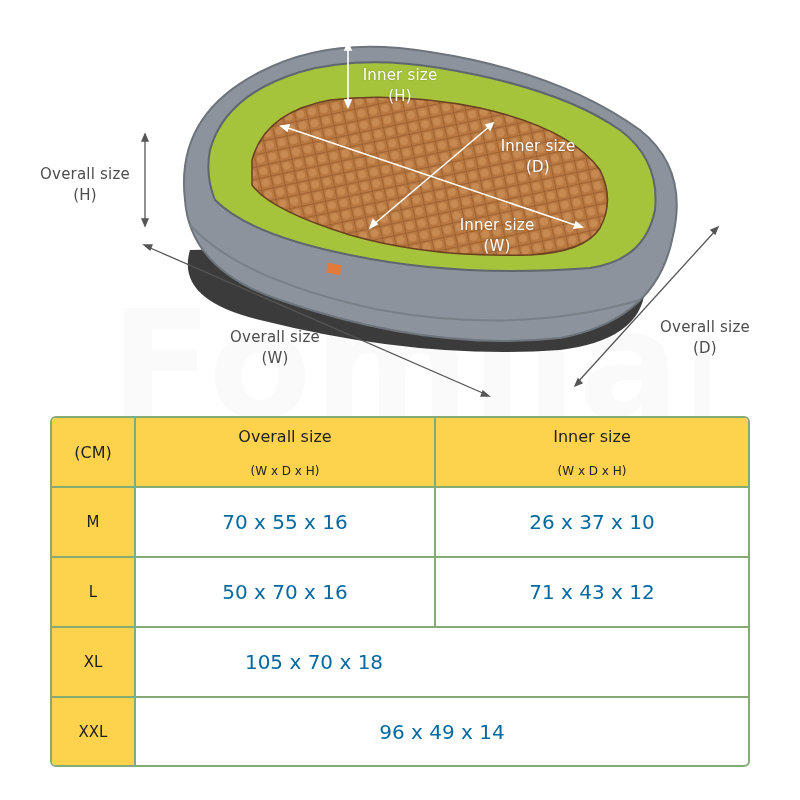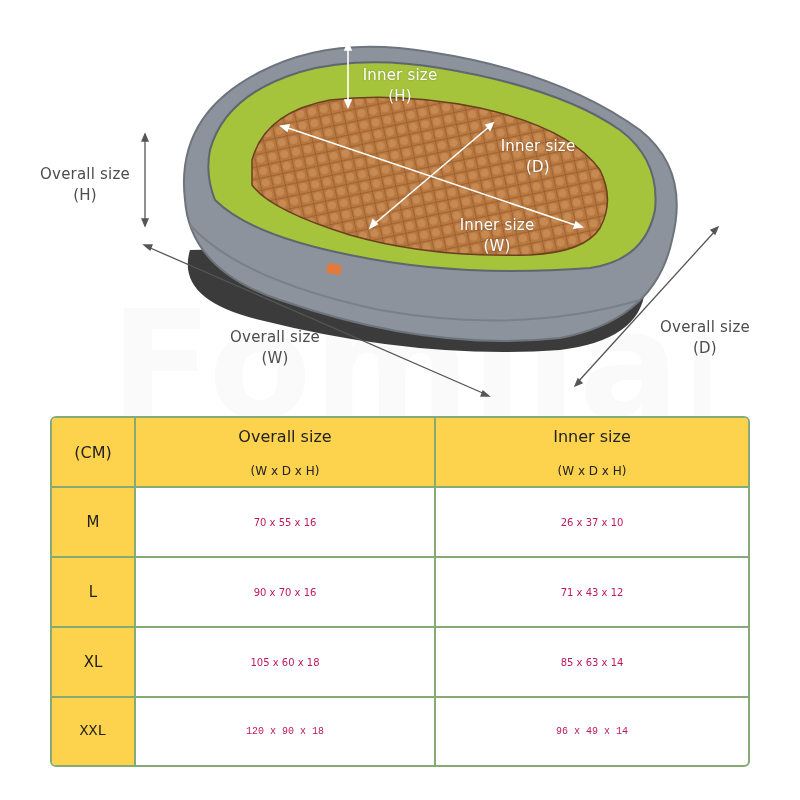--- a/index.html
+++ b/index.html
@@ -35,21 +35,21 @@
     height: 100%; border-right: 2px solid #86aa74;
   }
   .cell:last-child { border-right: none; }
   .c0 { width: 84px; background: #fdd34e; }
   .c1 { width: 300px; }
   .c2 { flex: 1; }
   .header .cell { background: #fdd34e; }
   .header-main { font-size: 16px; color: #222222; font-weight: 500; }
   .header-sub { font-size: 12px; color: #222222; margin-top: 18px; }
   .size-code { font-size: 15px; color: #1e1e1e; font-weight: 500; }
-  .dim-value { font-size: 10px; color: #be185d; }
+  .dim-value { font-size: 20px; color: #0369a1; }
 </style>
 </head>
 <body>
 
 <div class="stage">
 
   <div class="watermark">Fomiland</div>
 
   <div class="product">
     <svg width="800" height="410" viewBox="0 0 800 410">
@@ -148,44 +148,38 @@
       <div class="cell c2">
           <span class="dim-value">26 x 37 x 10</span>
         </div>
     </div>
 
     <div class="row" style="top:140px; height:70px;">
       <div class="cell c0">
           <span class="size-code">L</span>
         </div>
       <div class="cell c1">
-          <span class="dim-value">90 x 70 x 16</span>
+          <span class="dim-value">50 x 70 x 16</span>
         </div>
       <div class="cell c2">
           <span class="dim-value">71 x 43 x 12</span>
         </div>
     </div>
 
-    <div class="row" style="top:210px; height:70px;">
+    <div class="row" style="top:210px; height:70px;gap:28px;">
       <div class="cell c0">
           <span class="size-code">XL</span>
         </div>
       <div class="cell c1">
-          <span class="dim-value">105 x 60 x 18</span>
-        </div>
-      <div class="cell c2">
-          <span class="dim-value">85 x 63 x 14</span>
+          <span class="dim-value">105 x 70 x 18</span>
         </div>
     </div>
 
-    <div class="row" style="top:280px; height:67px;font-family:Liberation Mono, monospace;">
+    <div class="row" style="top:280px; height:67px;">
       <div class="cell c0">
           <span class="size-code">XXL</span>
-        </div>
-      <div class="cell c1">
-          <span class="dim-value">120 x 90 x 18</span>
         </div>
       <div class="cell c2">
           <span class="dim-value">96 x 49 x 14</span>
         </div>
     </div>
   </div>
 </div>
 
 </body></html>

